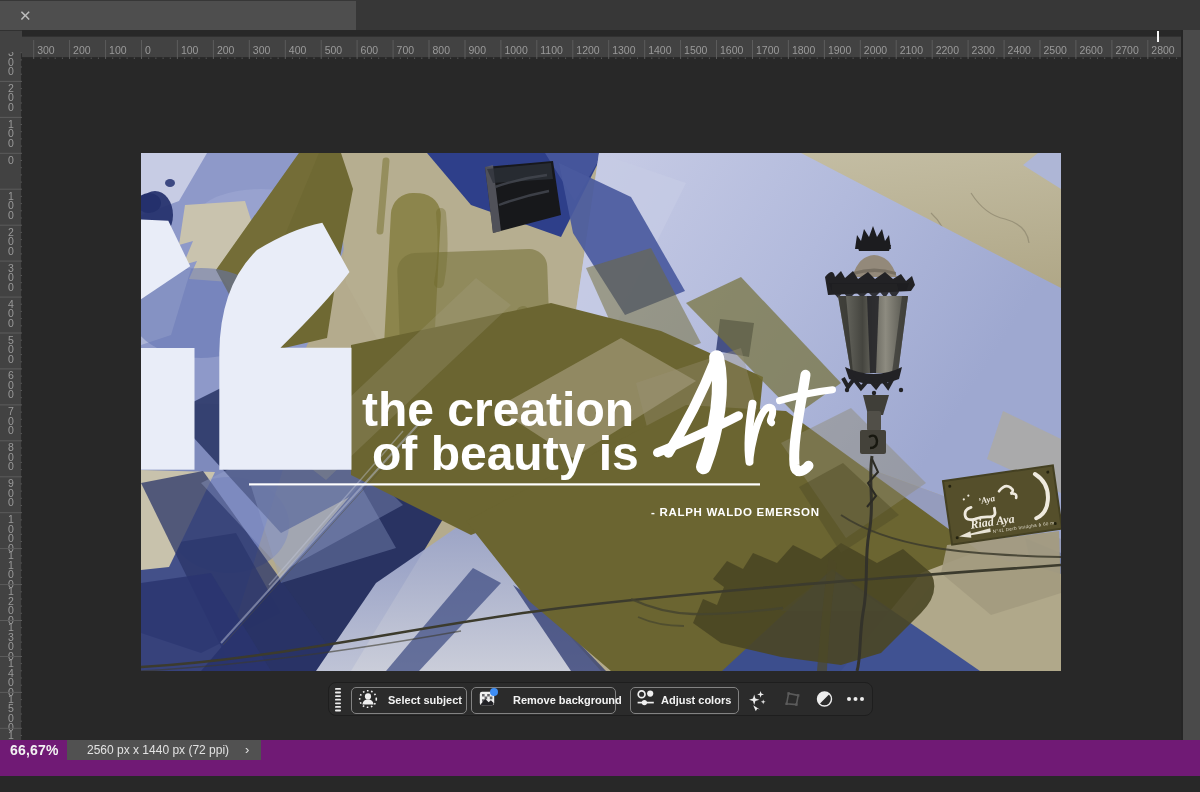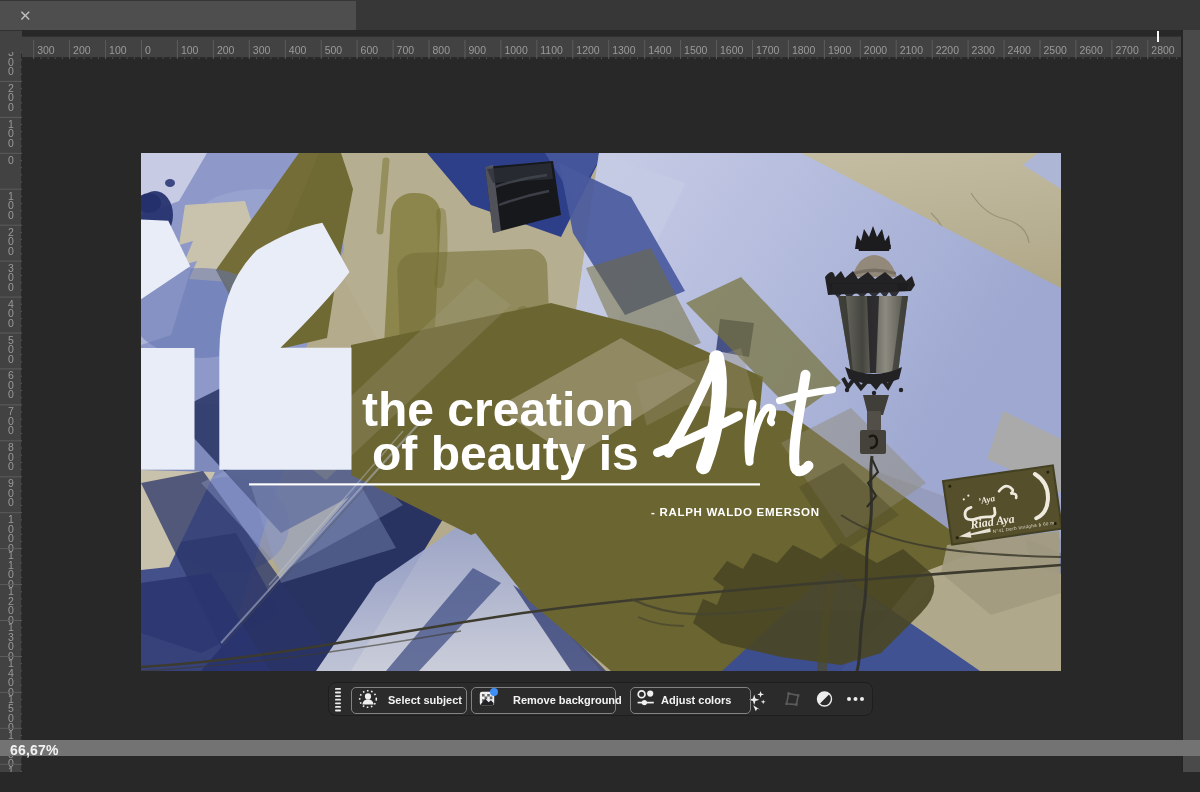--- a/index.html
+++ b/index.html
@@ -11,21 +11,21 @@
   color:#e9e9e9; font-size:12px; font-weight:bold; line-height:29px; white-space:nowrap; }
 #tab .x { position:absolute; left:19px; top:0; color:#bdbdbd; font-size:15px; font-weight:normal; }
 #tab .t { position:absolute; left:54px; top:0; letter-spacing:0.1px; }
 #hruler { left:0; top:36px; width:1181px; height:22px; background:#424242;
   border-top:1px solid #313131; border-bottom:1px solid #2b2b2b; }
 #vruler { left:0; top:52px; width:22px; height:720px; background:#424242;
   border-right:1px solid #2b2b2b;}
 #corner { left:0; top:30px; width:22px; height:22px; background:#424242; border-top:1px solid #313131;}
 #rightstrip { left:1181px; top:30px; width:19px; height:742px; background:#4a4a4a;
   border-left:2px solid #252525; }
-#statusbar { left:0; top:740px; width:1200px; height:16px; background:#737373; }
+#statusbar { left:0; top:740px; width:1200px; height:36px; background:#701a75; }
 #statusbar .z { position:absolute; left:10px; top:0; line-height:20px; color:#f2f2f2;
   font-size:14px; font-weight:bold; letter-spacing:0.2px;}
 #statusbar .seg { position:absolute; left:67px; top:0; width:194px; height:20px; background:#515151; }
 #statusbar .dim { position:absolute; left:20px; top:0; line-height:20px; color:#e2e2e2; font-size:12px; }
 #statusbar .ch { position:absolute; left:178px; top:0; line-height:19px; color:#e2e2e2; font-size:13px; }
 #cursorline { left:1157px; top:31px; width:2px; height:11px; background:#f5f5f5; }
 #art { left:141px; top:153px; width:920px; height:518px; }
 #taskbar { left:328px; top:682px; width:545px; height:34px; background:#2b2b2b;
   border:1px solid #1e1e1e; border-radius:8px; }
 .tbtn { position:absolute; top:4px; height:27px; border:1.5px solid #828282; border-radius:5px;
@@ -654,19 +654,23 @@
           <circle cx="533" cy="16" r="2"></circle>
       </g>
     </svg>
     <div class="tbtn" style="left:22px; width:116px;">
         <svg style="position:absolute;left:0;top:0" width="0" height="0"></svg>
         <span style="left:36px;">Select subject</span>
       </div>
     <div class="tbtn" style="left:142px; width:145px;">
         <span style="left:41px;">Remove background</span>
       </div>
-    <div class="tbtn" style="left:301px; width:121px;text-align:center;">
+    <div class="tbtn" style="left:301px; width:109px;text-align:center;">
         <span style="left:30px;">Adjust colors</span>
       </div>
   </div>
   <div class="abs" id="statusbar">
     <span class="z">66,67%</span>
+    <div class="seg">
+        <span class="dim">2560 px x 1440 px (72 ppi)</span>
+        <span class="ch">›</span>
+      </div>
   </div>
 </div>
 </body></html>

